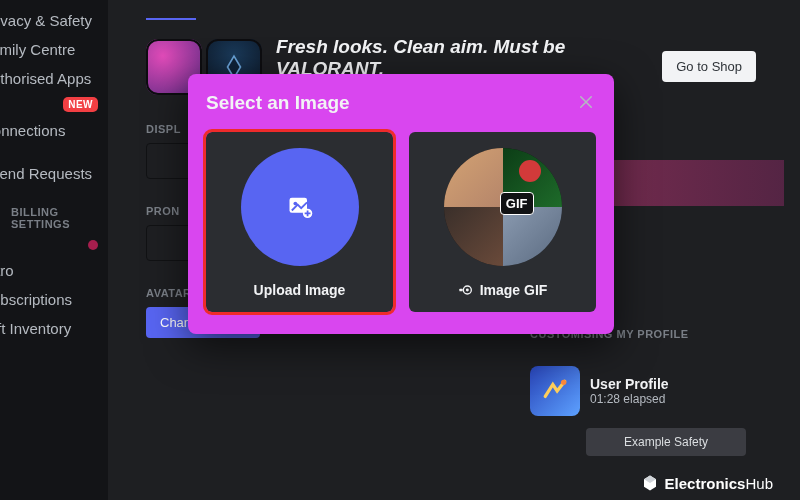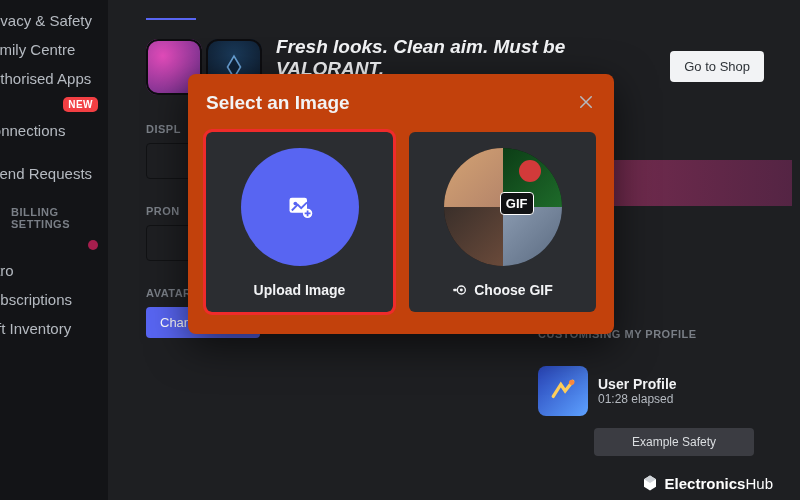--- a/index.html
+++ b/index.html
@@ -8,21 +8,21 @@
   
   .sidebar { position: absolute; left: 0; top: 0; width: 108px; height: 100%; background: #131417; padding-top: 6px; }
   .sidebar-item { color: #b5bac1; font-size: 15px; padding: 6px 10px; white-space: nowrap; cursor: pointer; }
   .sidebar-item.cut { text-indent: -28px; overflow: hidden; }
   .sidebar-header { color: #7a7f87; font-size: 11px; font-weight: 700; letter-spacing: .5px; padding: 8px 11px 4px; }
   .new-badge { background: #f23f43; color: #fff; font-size: 10px; font-weight: 800; border-radius: 5px; padding: 2px 5px; margin-left: 6px; letter-spacing: .5px; }
   .badge-row { display: flex; justify-content: flex-end; padding: 4px 10px; }
   .nitro-dot { width: 10px; height: 10px; border-radius: 50%; background: #a61e4d; display: inline-block; margin: 6px 10px; }
 
   
-  .main { position: absolute; left: 118px; top: 0; right: 8px; height: 100%; padding: 18px 28px; }
+  .main { position: absolute; left: 118px; top: 0; right: 16px; height: 100%; padding: 18px 28px; }
   .tab-underline { width: 50px; height: 2px; background: #5865f2; margin-bottom: 16px; }
 
   .promo { display: flex; align-items: center; gap: 14px; position: relative; }
   .promo-icons { display: flex; gap: 4px; }
   .promo-icon { width: 56px; height: 56px; border-radius: 12px; background: radial-gradient(circle at 30% 30%, #e04bb8, #5f2b86); box-shadow: 0 0 0 2px #0d0d10 inset; }
   .promo-icon.b { background: radial-gradient(circle at 50% 30%, #1a3a5a, #0b1320); display:flex;align-items:center;justify-content:center; }
   .promo-icon.b svg { width:26px;height:26px; }
   .promo-text { flex: 1; color: #f2f3f5; }
   .promo-title { font-style: italic; font-weight: 800; font-size: 19px; }
   .promo-sub { color: #b5bac1; font-size: 13px; margin-top: 2px; }
@@ -40,21 +40,21 @@
   .activity-head { color: #7a7f87; font-size: 11px; font-weight: 700; letter-spacing: .5px; margin-bottom: 26px; text-align:left;}
   .activity-card { display: flex; gap: 10px; align-items: center; }
   .activity-icon { width: 50px; height: 50px; border-radius: 8px; background: linear-gradient(135deg,#2844b8,#5da1ff); display:flex;align-items:center;justify-content:center; }
   .activity-icon svg{width:26px;height:26px;}
   .activity-title { color: #f2f3f5; font-size: 14px; font-weight: 600; }
   .activity-sub { color: #b5bac1; font-size: 12px; }
   .example-btn { margin-top: 12px; background: #4e505899; color: #dbdee1; font-size: 12px; font-weight: 500; border: none; border-radius: 4px; padding: 7px 12px; cursor: pointer; text-align:center; width:160px; margin-left:56px;}
 
   
   .backdrop { position: absolute; inset: 0; }
-  .modal { position: absolute; left: 188px; top: 74px; width: 426px; background: #c2410c; border-radius: 8px; box-shadow: 0 12px 40px rgba(0,0,0,.6); padding: 18px 18px 22px; }
+  .modal { position: absolute; left: 188px; top: 74px; width: 426px; background: #d946ef; border-radius: 8px; box-shadow: 0 12px 40px rgba(0,0,0,.6); padding: 18px 18px 22px; }
   .modal-title { color: #f2f3f5; font-size: 19px; font-weight: 800; }
   .close-btn { position: absolute; right: 14px; top: 14px; width: 28px; height: 28px; display: flex; align-items: center; justify-content: center; cursor: pointer; color: #b5bac1; border-radius: 4px; }
   .options { display: flex; gap: 16px; margin-top: 18px; }
   .option { flex: 1; background: #2b2d31; border-radius: 6px; padding: 16px 10px 14px; display: flex; flex-direction: column; align-items: center; cursor: pointer; }
   .option.highlight { outline: 3px solid #ef2b2b; outline-offset: 0; }
   .circle { width: 118px; height: 118px; border-radius: 50%; margin-bottom: 16px; position: relative; display:flex;align-items:center;justify-content:center; }
   .circle.upload { background: #5865f2; }
   .circle.upload svg { width: 28px; height: 28px; }
   .circle.gif { background: #121315; overflow:hidden; }
   .gif-seg { position:absolute; width:50%; height:50%; }
@@ -175,21 +175,21 @@
         <div class="gif-badge">GIF</div>
       </div>
       <div class="option-label">
         <span class="nitro-inline">
           <svg viewBox="0 0 24 24">
               <circle cx="14" cy="12" r="6" fill="none" stroke="#f2f3f5" stroke-width="2"></circle>
               <circle cx="14" cy="12" r="2.2" fill="#f2f3f5"></circle>
               <rect x="2" y="10" width="5" height="4" rx="1" fill="#f2f3f5"></rect>
             </svg>
         </span>
-        <span>Choose GIF</span>
+        <span>Image GIF</span>
       </div>
     </div>
   </div>
 </div>
 
 <div class="watermark">
   <svg viewBox="0 0 24 24">
       <path d="M12 2 L20 7 V17 L12 22 L4 17 V7 Z" fill="#fff"></path>
       <path d="M12 2 L20 7 L12 12 L4 7 Z" fill="#cfd3d8"></path>
     </svg>

